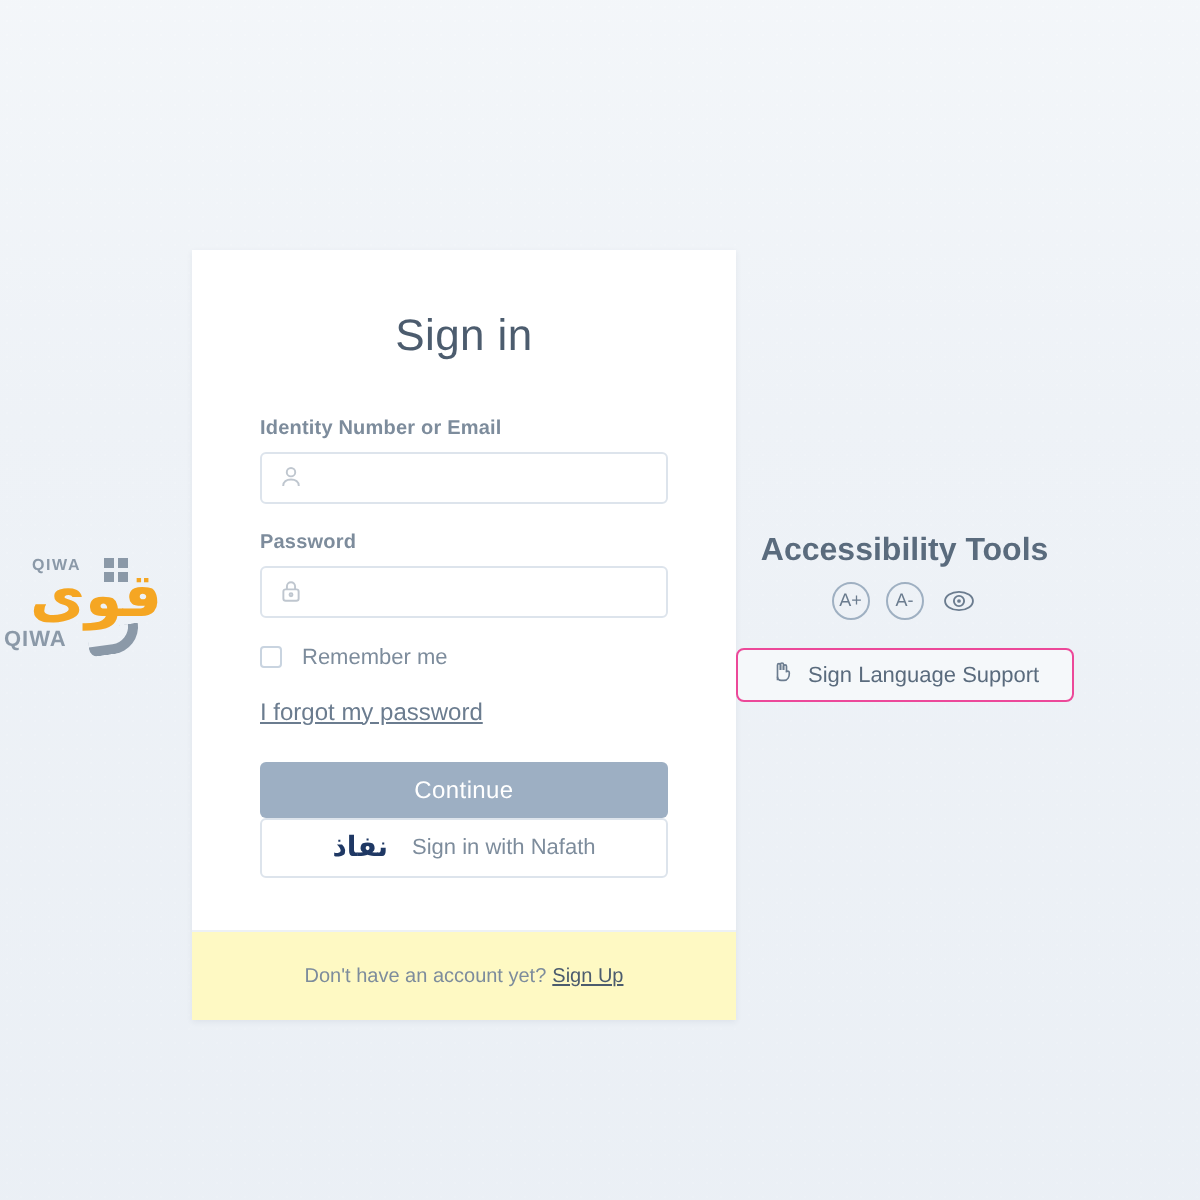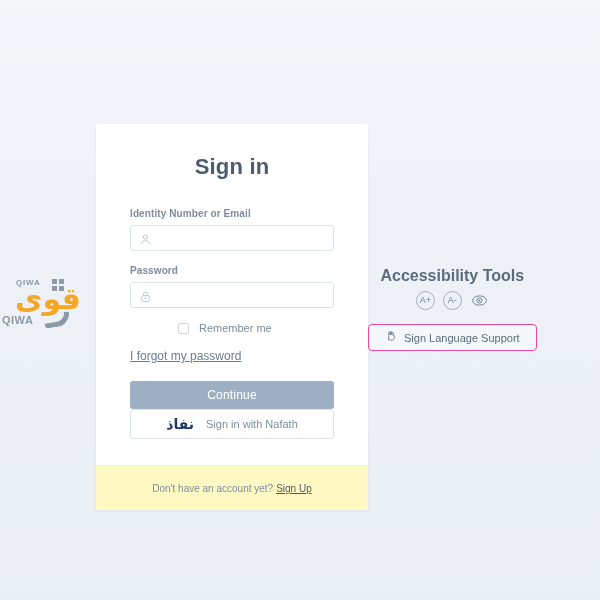--- a/index.html
+++ b/index.html
@@ -111,21 +111,21 @@
     flex-direction: column;
   }
 
   .card-body {
     padding: 30px 34px 26px 34px;
   }
 
   .title {
     text-align: center;
     font-size: 22px;
-    font-weight: 700;
+    font-weight: 400;
     color: #4c5c6e;
     letter-spacing: 0.2px;
     margin-bottom: 28px;
   }
 
   .field { margin-bottom: 4px; }
 
   .field-label {
     font-size: 10px;
     font-weight: 700;
@@ -154,21 +154,20 @@
     font-family: "Liberation Sans", sans-serif;
     padding-left: 6px;
     background: transparent;
   }
 
   .remember-row {
     display: flex;
     align-items: center;
     margin-top: 2px;
     margin-bottom: 12px;
-    margin-left: 48px;
   }
   .checkbox {
     width: 11px;
     height: 11px;
     border: 1px solid #c9d4e0;
     border-radius: 2px;
     background: #fff;
     flex: 0 0 auto;
   }
   .remember-label {

